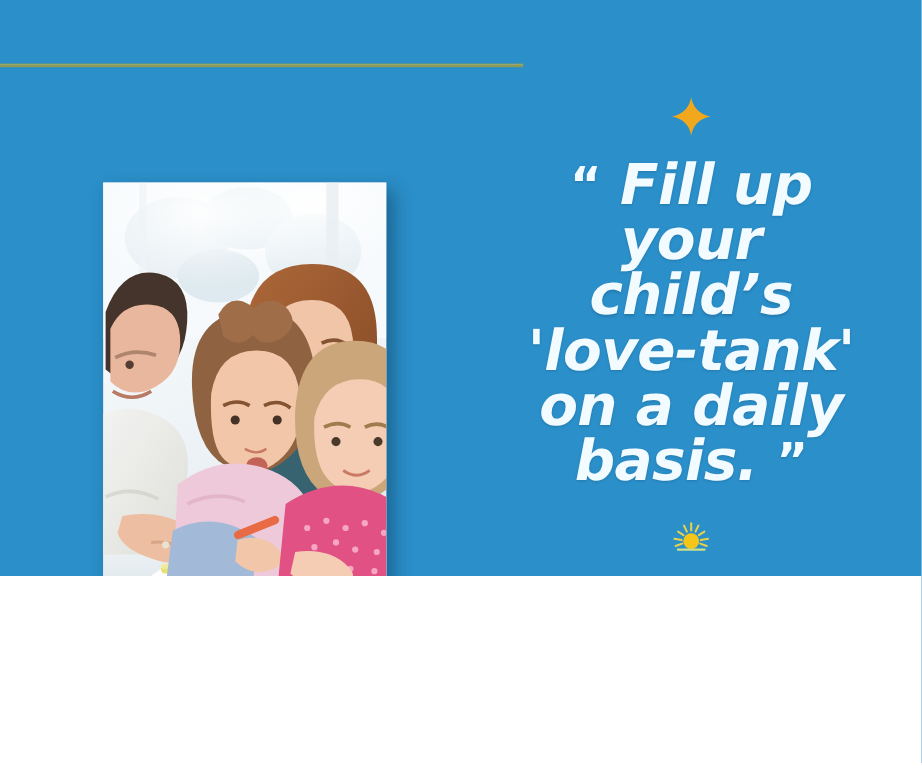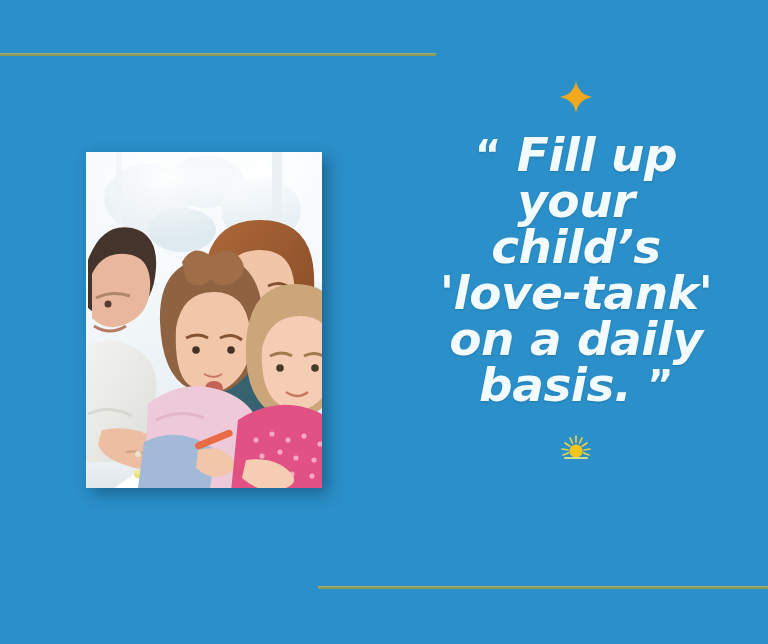--- a/index.html
+++ b/index.html
@@ -9,21 +9,21 @@
   body {
     width: 768px;
     height: 644px;
     overflow: hidden;
     font-family: "Liberation Sans", sans-serif;
   }
 
   #quote-card {
     position: relative;
     width: 768px;
-    height: 644px;
+    height: 480px;
     background: #2b8fc9;
     overflow: hidden;
   }
 
   
   .rule {
     position: absolute;
     height: 3px;
     background: #8b9a56;
     box-shadow: 0 1px 0 rgba(255,255,255,0.18) inset;

